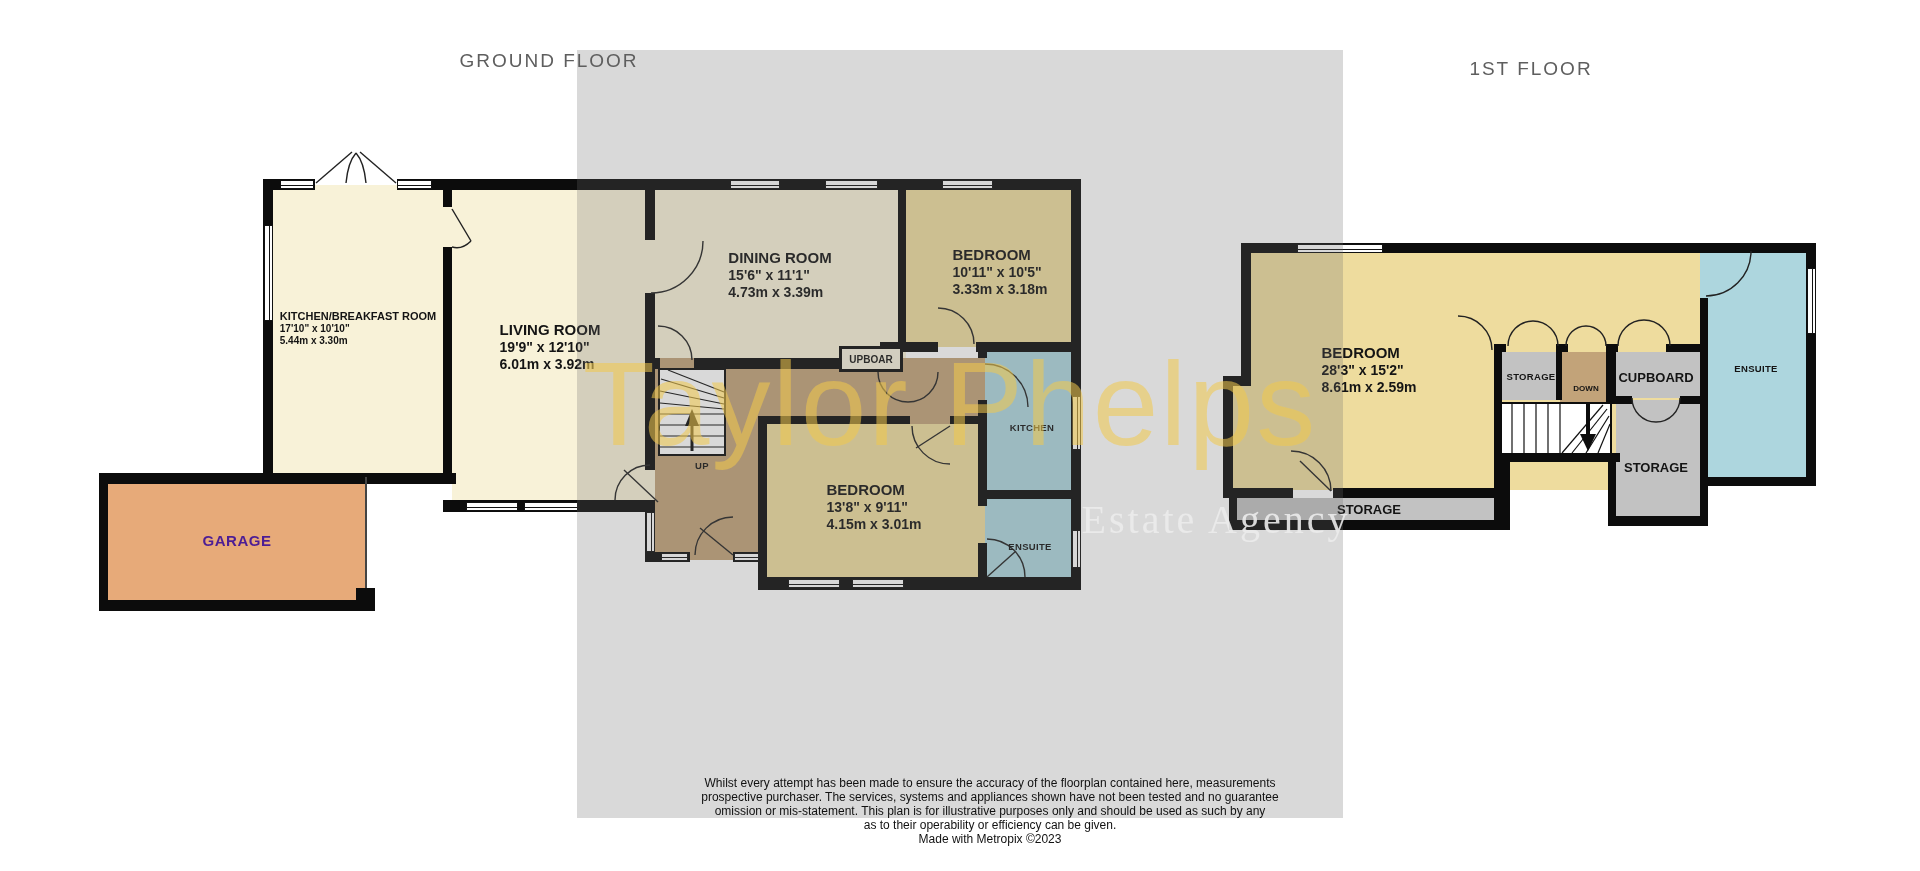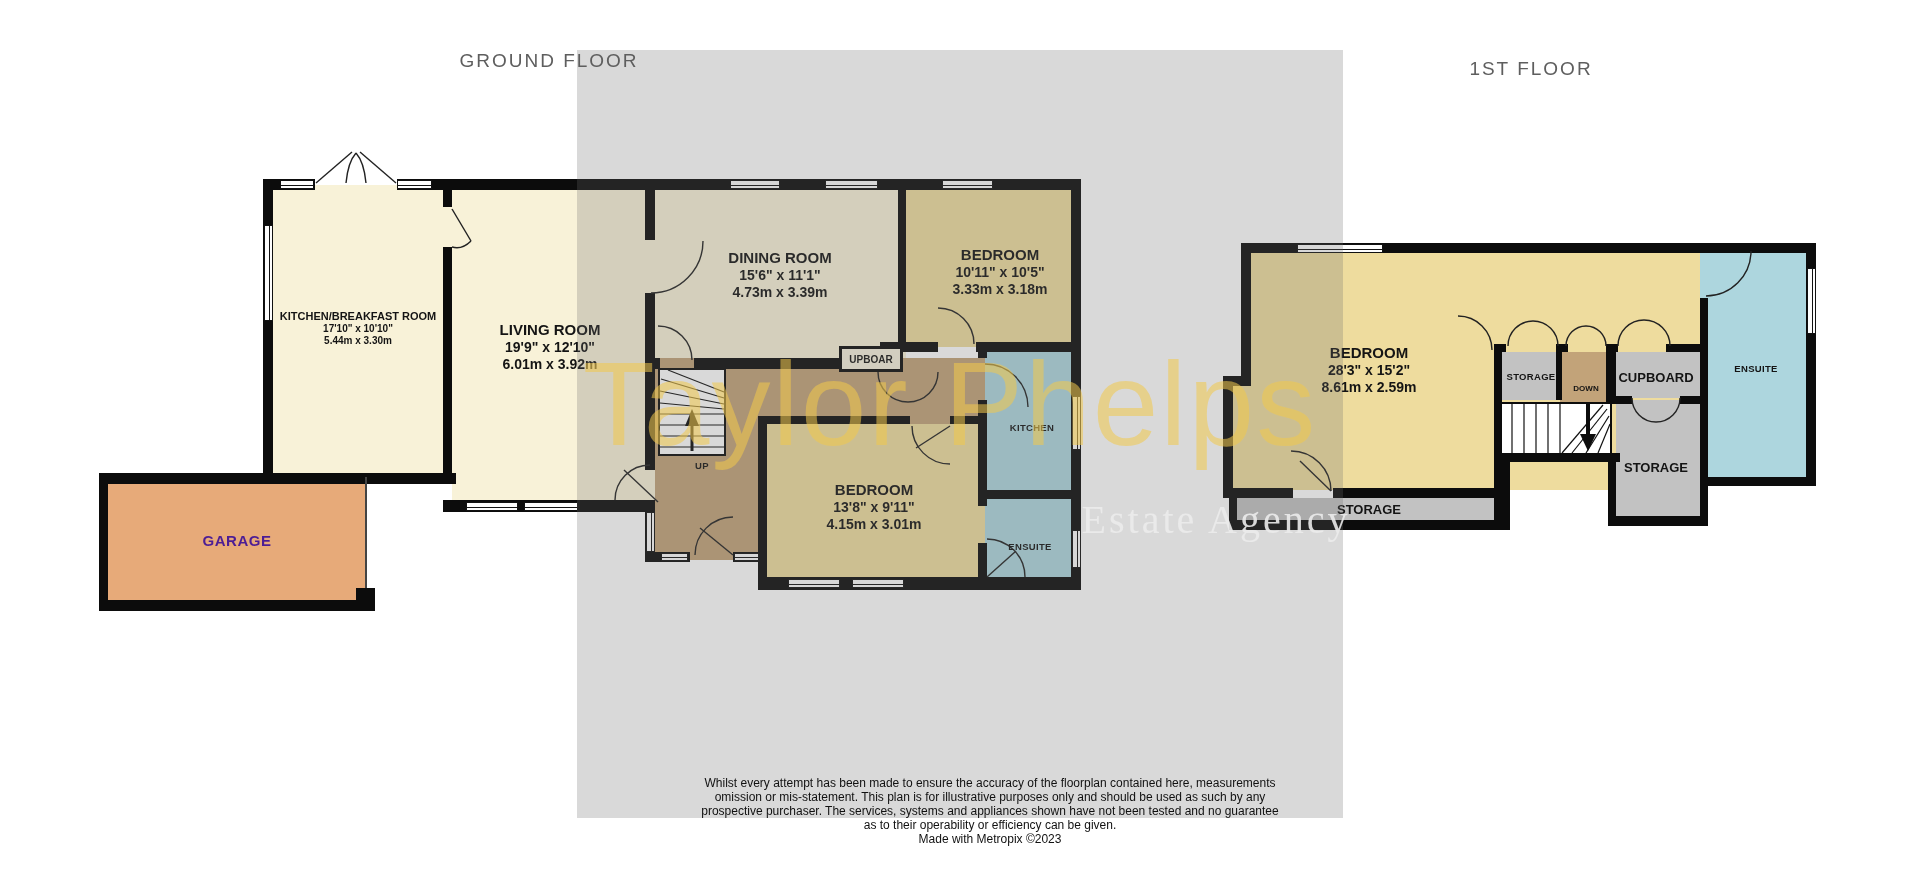--- a/index.html
+++ b/index.html
@@ -6,21 +6,21 @@
   .canvas{position:relative;width:1920px;height:871px;background:#ffffff;overflow:hidden;
           font-family:"Liberation Sans", sans-serif;}
   .fill{position:absolute;z-index:1;}
   .stairbox{position:absolute;z-index:1;background:#ffffff;border:2px solid #0c0c0c;box-sizing:border-box;}
   .wall{position:absolute;background:#0c0c0c;z-index:2;}
   .thinwall{position:absolute;background:#444;z-index:2;}
   .win{position:absolute;background:#fdfdfd;border:1px solid #111;box-sizing:border-box;z-index:3;}
   .win-h::after{content:"";position:absolute;left:0;right:0;top:50%;height:1px;background:#111;}
   .win-v::after{content:"";position:absolute;top:0;bottom:0;left:50%;width:1px;background:#111;}
   .arcs{position:absolute;left:0;top:0;z-index:4;}
-  .label{position:absolute;transform:translate(-50%,-50%);text-align:center;font-weight:bold;color:#141414;
+  .label{position:absolute;transform:translate(-50%,-50%);font-weight:bold;color:#141414;
          white-space:nowrap;line-height:1.2;z-index:5;}
   .room-label .nm{font-size:15px;}
   .room-label .dim{font-size:14px;}
   .room-label.small .nm{font-size:11px;}
   .room-label.small .dim{font-size:10px;}
   .tiny{font-size:9.5px;letter-spacing:.3px;}
   .mid{font-size:13px;}
   .micro{font-size:8px;}
   .garage-label{font-size:15px;letter-spacing:.5px;color:#4c1d95;}
   .closet{position:absolute;z-index:5;background:#f6f1dd;border:3px solid #0c0c0c;box-sizing:border-box;
@@ -269,22 +269,22 @@
   <div class="label mid" style="left:1656px;top:468px;">STORAGE</div>
   <div class="label mid" style="left:1369px;top:510px;">STORAGE</div>
 
   <div class="grayband" style="left:577px;top:50px;width:766px;height:768px;"></div>
 
   <div class="floor-title" style="left:549px;top:61px;">GROUND FLOOR</div>
   <div class="floor-title" style="left:1531px;top:61px;margin-top:8px;">1ST FLOOR</div>
 
   <div class="disclaimer">
     <div>Whilst every attempt has been made to ensure the accuracy of the floorplan contained here, measurements</div>
+    <div>prospective purchaser. The services, systems and appliances shown have not been tested and no guarantee</div>
     <div>omission or mis-statement. This plan is for illustrative purposes only and should be used as such by any</div>
-    <div>prospective purchaser. The services, systems and appliances shown have not been tested and no guarantee</div>
     <div>as to their operability or efficiency can be given.</div>
     <div>Made with Metropix ©2023</div>
   </div>
 
   <div class="watermark1">Taylor Phelps</div>
   <div class="watermark2">Estate Agency</div>
 
 </div>
 
 </body></html>

